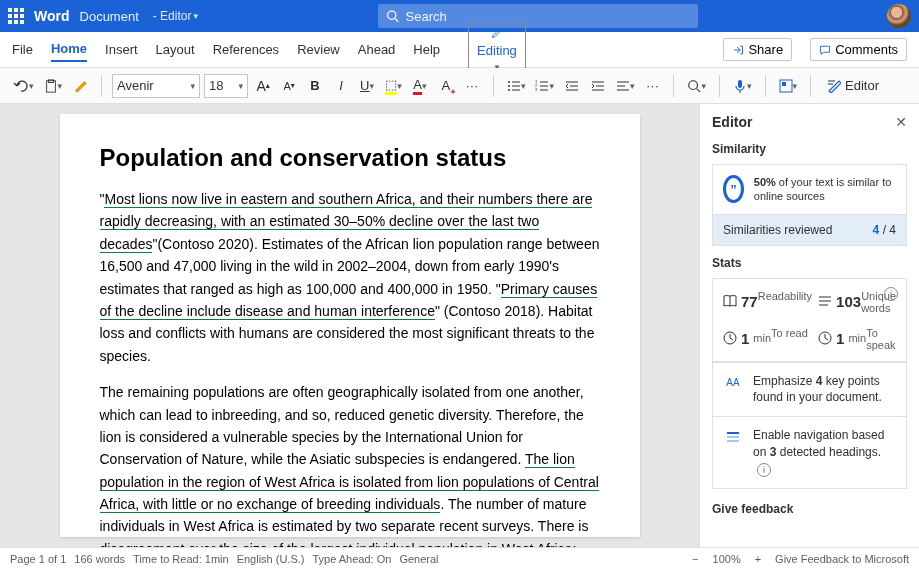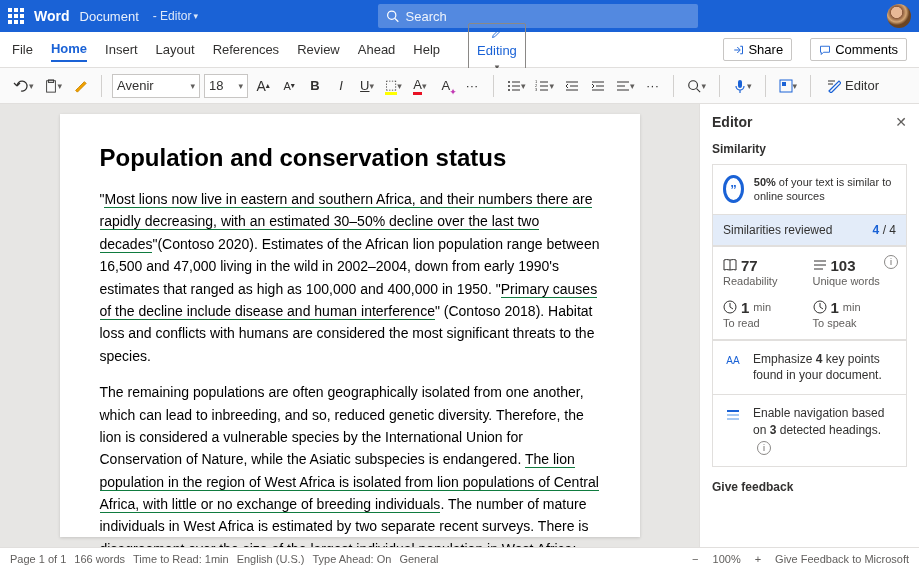--- a/index.html
+++ b/index.html
@@ -49,21 +49,21 @@
 .ep-header { display:flex; justify-content:space-between; align-items:center; margin-bottom:12px; }
 .ep-header h3 { font-size:14px; font-weight:600; }
 .ep-close { cursor:pointer; color:#605e5c; font-size:14px; }
 .ep-section-title { font-size:12px; font-weight:600; color:#323130; margin:10px 0 8px; }
 .sim-card { border:1px solid #e1dfdd; display:flex; padding:10px; gap:10px; align-items:center; }
 .sim-circle { width:28px; height:28px; border-radius:50%; border:3px solid #1a62d6; display:flex; align-items:center; justify-content:center; color:#1a62d6; font-weight:700; font-size:13px; position:relative; }
 .sim-text { font-size:11px; color:#323130; line-height:1.3; }
 .sim-text b { font-weight:600; }
 .sim-reviewed { background:#e3ecf9; border:1px solid #e1dfdd; border-top:none; padding:8px 10px; display:flex; justify-content:space-between; font-size:12px; cursor:pointer; }
 .stats-grid { border:1px solid #e1dfdd; padding:10px; display:grid; grid-template-columns:1fr 1fr; gap:12px 6px; position:relative; }
-.stat { display:flex; flex-direction:column; }
+.stat { display:flex; flex-direction:row; }
 .stat-top { display:flex; align-items:center; gap:4px; }
 .stat-val { font-size:15px; font-weight:700; }
 .stat-unit { font-size:11px; color:#605e5c; }
 .stat-label { font-size:11px; color:#605e5c; margin-top:1px; }
 .info-icon { position:absolute; top:8px; right:8px; width:14px; height:14px; border:1px solid #8a8886; border-radius:50%; font-size:9px; display:flex; align-items:center; justify-content:center; color:#605e5c; cursor:pointer; }
 .enh-card { border:1px solid #e1dfdd; padding:10px; display:flex; gap:10px; align-items:flex-start; cursor:pointer; margin-bottom:-1px; }
 .enh-icon { width:20px; height:20px; display:flex; align-items:center; justify-content:center; flex-shrink:0; font-size:12px; }
 .enh-text { font-size:12px; line-height:1.4; }
 .enh-text b { font-weight:600; }
 
@@ -307,20 +307,21 @@
     <div class="ep-section-title">Similarity</div>
     <div class="sim-card">
       <div class="sim-circle">”</div>
       <div class="sim-text"><b>50%</b><span> of your text is similar to online sources</span></div>
     </div>
     <div class="sim-reviewed">
       <span>Similarities reviewed</span>
       <span><b style="color:#1a62d6;">4</b><span> / </span><span>4</span></span>
     </div>
 
+    <div class="ep-section-title">Stats</div>
     <div class="stats-grid">
       <span class="info-icon">i</span>
       <div class="stat">
         <div class="stat-top">
             <svg width="14" height="14" viewBox="0 0 14 14">
               <path d="M1 2 Q3 1 7 2 Q11 1 13 2 V12 Q11 11 7 12 Q3 11 1 12 Z M7 2 V12" fill="none" stroke="#323130"></path>
             </svg>
             <span class="stat-val">77</span>
           </div>
         <span class="stat-label">Readability</span>

